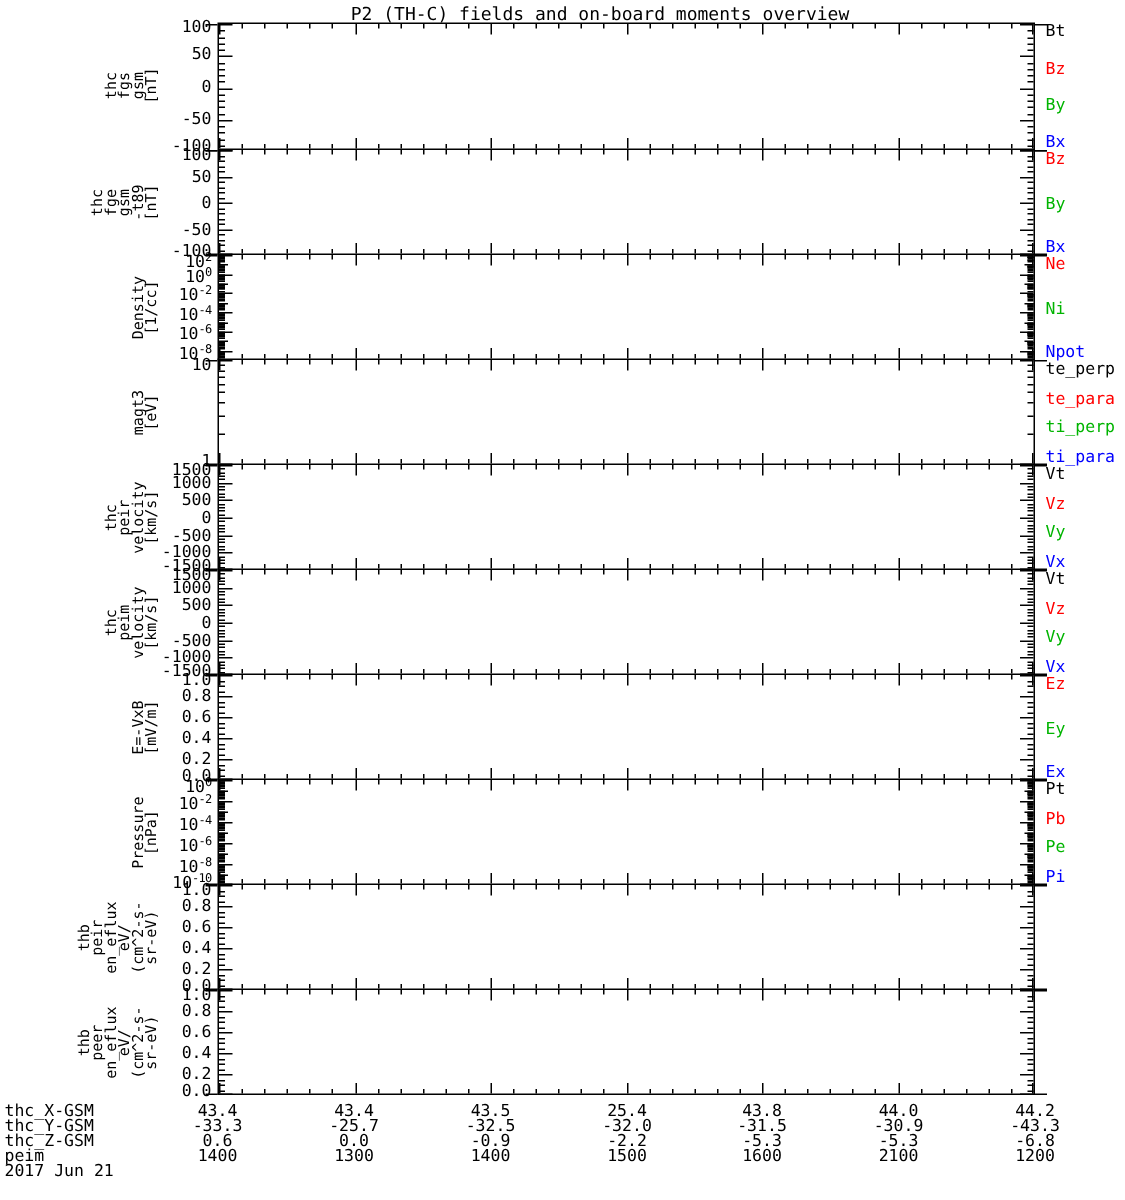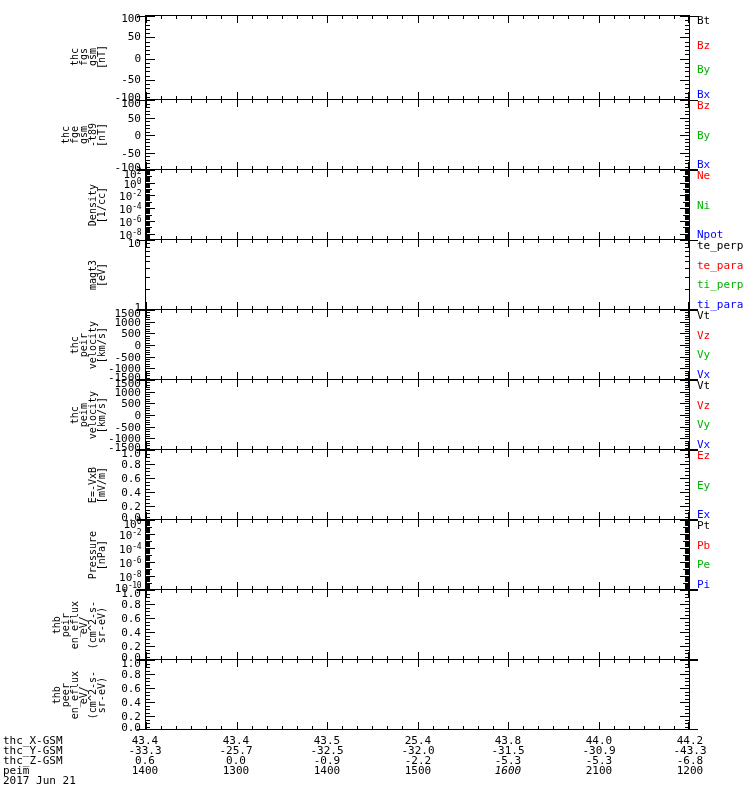--- a/index.html
+++ b/index.html
@@ -20,20 +20,21 @@
              display:flex;align-items:center;justify-content:flex-end;}
   .ylab{writing-mode:vertical-rl;transform:rotate(180deg);font-size:10px;line-height:9px;
         white-space:pre;text-align:center;}
   .eph-label{position:absolute;left:3px;font-size:11px;line-height:10px;white-space:nowrap;}
   .eph-val{position:absolute;width:72px;text-align:center;font-size:11px;line-height:10px;}
 </style>
 </head>
 <body>
 
 <div class="screen">
+  <div class="title">P2 (TH-C) fields and on-board moments overview</div>
   <div id="panels">
       <div class="panel-row" style="top: 15px; height: 85px;">
         <div class="ylab-wrap">
           <div class="ylab">thc
 fgs
 gsm
 [nT]</div>
         </div>
         <div class="ytick-label" style="top: 3px;">100</div>
         <div class="ytick-label" style="top: 21.25px;">50</div>
@@ -1746,18 +1747,18 @@
       <div class="eph-val" style="top: 756px; left: 291px;">-0.9</div>
       <div class="eph-val" style="top: 756px; left: 382px;">-2.2</div>
       <div class="eph-val" style="top: 756px; left: 472px;">-5.3</div>
       <div class="eph-val" style="top: 756px; left: 563px;">-5.3</div>
       <div class="eph-val" style="top: 756px; left: 654px;">-6.8</div>
       <div class="eph-label" style="top: 766px;">peim</div>
       <div class="eph-val" style="top: 766px; left: 109px;">1400</div>
       <div class="eph-val" style="top: 766px; left: 200px;">1300</div>
       <div class="eph-val" style="top: 766px; left: 291px;">1400</div>
       <div class="eph-val" style="top: 766px; left: 382px;">1500</div>
-      <div class="eph-val" style="top: 766px; left: 472px; font-style: italic;">1600</div>
+      <div class="eph-val" style="top: 766px; left: 472px;">1600</div>
       <div class="eph-val" style="top: 766px; left: 563px;">2100</div>
       <div class="eph-val" style="top: 766px; left: 654px;">1200</div>
     </div>
   <div class="eph-label" style="top:776px">2017 Jun 21</div>
 </div>
 
 </body></html>

